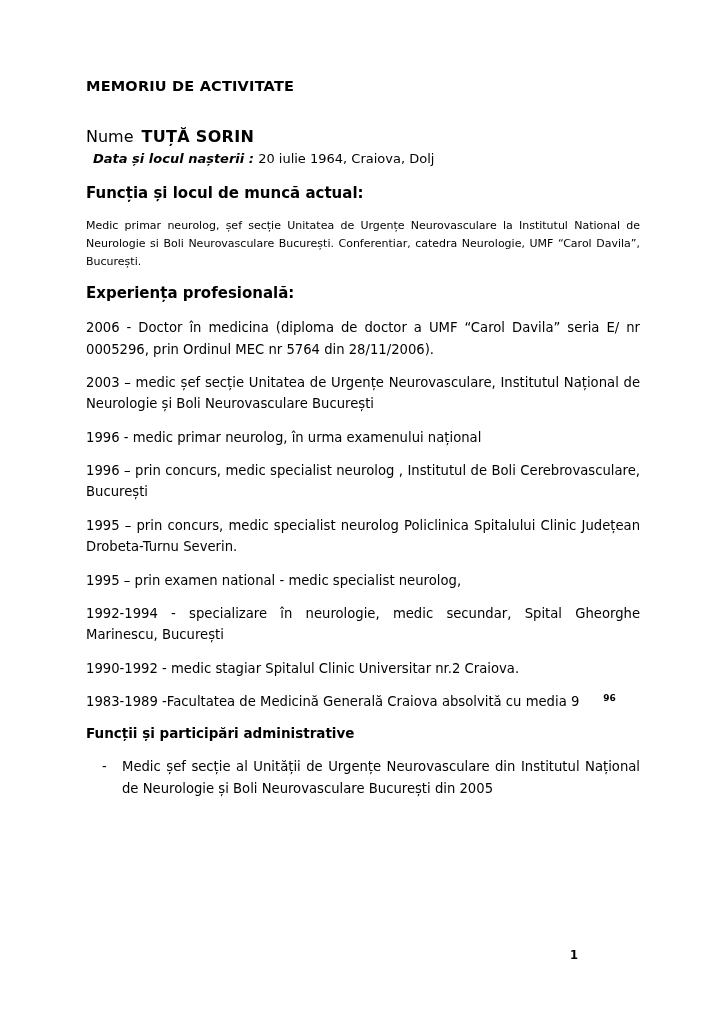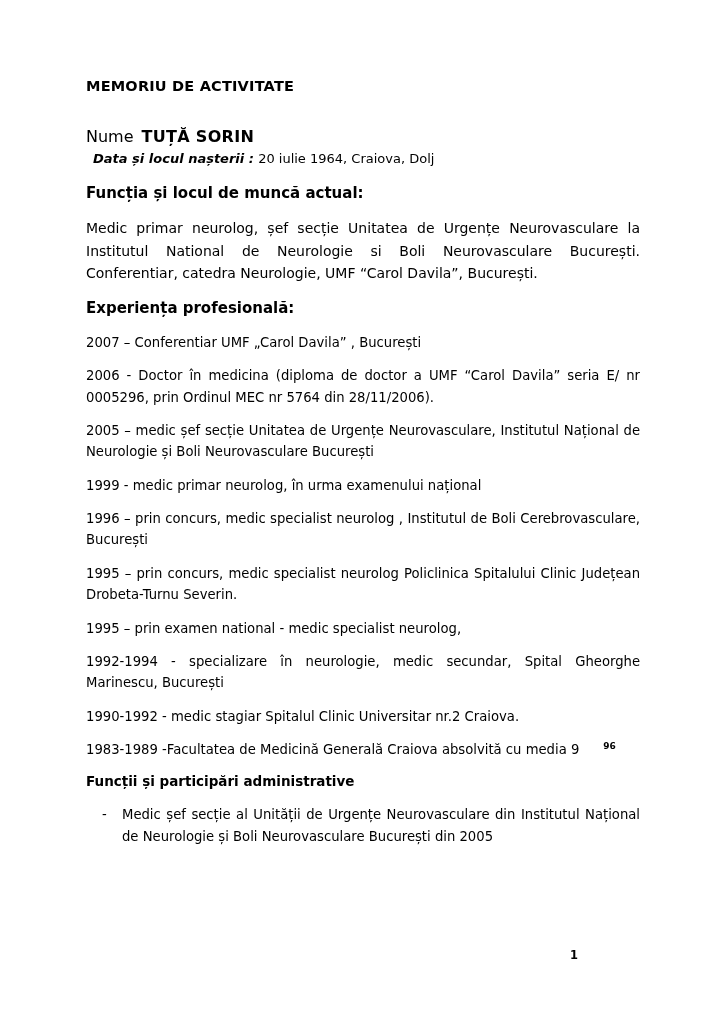--- a/index.html
+++ b/index.html
@@ -76,21 +76,21 @@
     text-align: justify;
     text-justify: inter-word;
   }
   .para.j {
     text-align: justify;
   }
   .para.nj {
     text-align: left;
   }
   .block-just {
-    font-size: 14px;
+    font-size: 11px;
     line-height: 1.62;
     margin: 0 0 14px 0;
     text-align: justify;
   }
   .bullet-list {
     margin: 4px 0 0 0;
     padding: 0;
     list-style: none;
   }
   .bullet-item {
@@ -136,24 +136,23 @@
       <span class="lbl">Data și locul nașterii :</span>
       <span class="val">20 iulie 1964, Craiova, Dolj</span>
     </div>
 
     <div class="section-head">Funcția și locul de muncă actual:</div>
 
     <div class="block-just">Medic primar neurolog, șef secție Unitatea de Urgențe Neurovasculare la Institutul National de Neurologie si Boli Neurovasculare București. Conferentiar, catedra Neurologie, UMF “Carol Davila”, București.</div>
 
     <div class="section-head">Experiența profesională:</div>
 
-    <div class="para j">2007 – Conferentiar UMF „Carol Davila” , București</div>
     <div class="para j">2006 -  Doctor în medicina (diploma de doctor a UMF “Carol Davila” seria E/ nr 0005296, prin Ordinul MEC nr 5764 din 28/11/2006).</div>
-    <div class="para j">2005 – medic șef secție Unitatea de Urgențe Neurovasculare, Institutul Național de Neurologie și Boli Neurovasculare București</div>
-    <div class="para j">1999 - medic primar neurolog, în urma examenului național</div>
+    <div class="para j">2003 – medic șef secție Unitatea de Urgențe Neurovasculare, Institutul Național de Neurologie și Boli Neurovasculare București</div>
+    <div class="para j">1996 - medic primar neurolog, în urma examenului național</div>
     <div class="para j">1996 – prin concurs, medic specialist neurolog , Institutul de Boli Cerebrovasculare, București</div>
     <div class="para j">1995 – prin concurs, medic specialist neurolog Policlinica Spitalului Clinic Județean Drobeta-Turnu Severin.</div>
     <div class="para j">1995 – prin examen national - medic specialist neurolog,</div>
     <div class="para j">1992-1994 - specializare în neurologie, medic secundar, Spital Gheorghe Marinescu, București</div>
     <div class="para j">1990-1992 - medic stagiar Spitalul Clinic Universitar nr.2 Craiova.</div>
 
     <div class="para nj"><span>1983-1989 -Facultatea de Medicină Generală Craiova absolvită cu media 9</span><sup>96</sup></div>
 
     <div class="section-head sm">Funcții și participări administrative</div>
 

